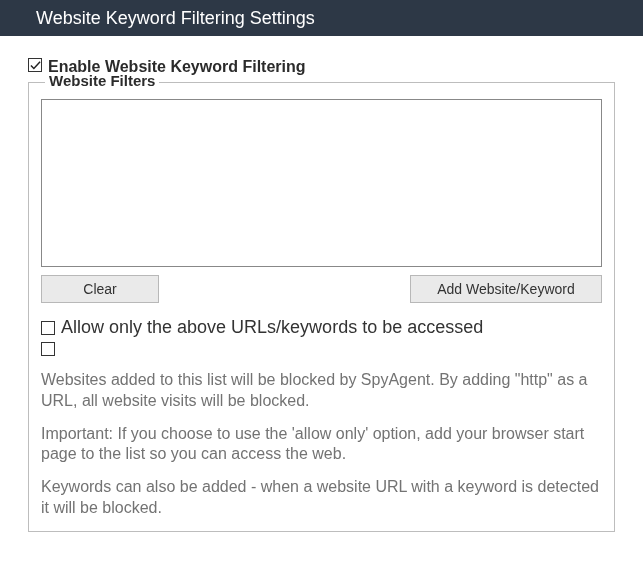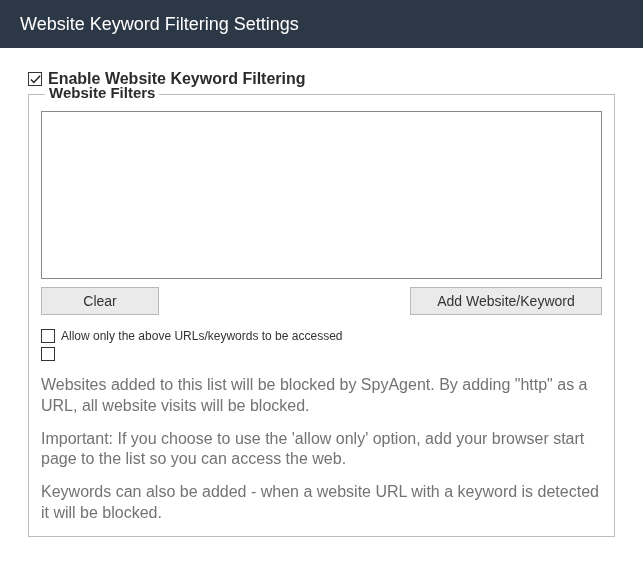--- a/index.html
+++ b/index.html
@@ -14,33 +14,33 @@
   .window {
     width: 643px;
     height: 580px;
     background: #fff;
     position: relative;
     overflow: hidden;
   }
   .titlebar {
     background: #2d3846;
     color: #fff;
-    height: 48px;
-    padding: 0 20px;
+    height: 36px;
+    padding: 0 36px;
     display: flex;
     align-items: center;
     font-size: 18px;
     font-weight: 400;
   }
   .content {
     padding: 22px 28px 10px 28px;
   }
   .enable-row {
     display: flex;
-    align-items: center;
+    align-items: flex-start;
     gap: 6px;
     margin-bottom: 0;
   }
   .checkbox {
     width: 14px;
     height: 14px;
     border: 1.2px solid #333;
     display: inline-flex;
     align-items: center;
     justify-content: center;
@@ -106,21 +106,21 @@
     justify-content: center;
   }
   .btn-clear { width: 118px; }
   .btn-remove { width: 118px; margin-left: auto; }
   .btn-add { width: 192px; margin-left: 6px; }
   .option-row {
     display: flex;
     align-items: center;
     gap: 6px;
     margin-bottom: 4px;
-    font-size: 12px;
+    font-size: 18px;
   }
   .options-block { margin-bottom: 14px; }
   .help-text {
     font-size: 16px;
     line-height: 1.3;
     color: #737373;
     margin-bottom: 12px;
   }
 </style>
 </head>

